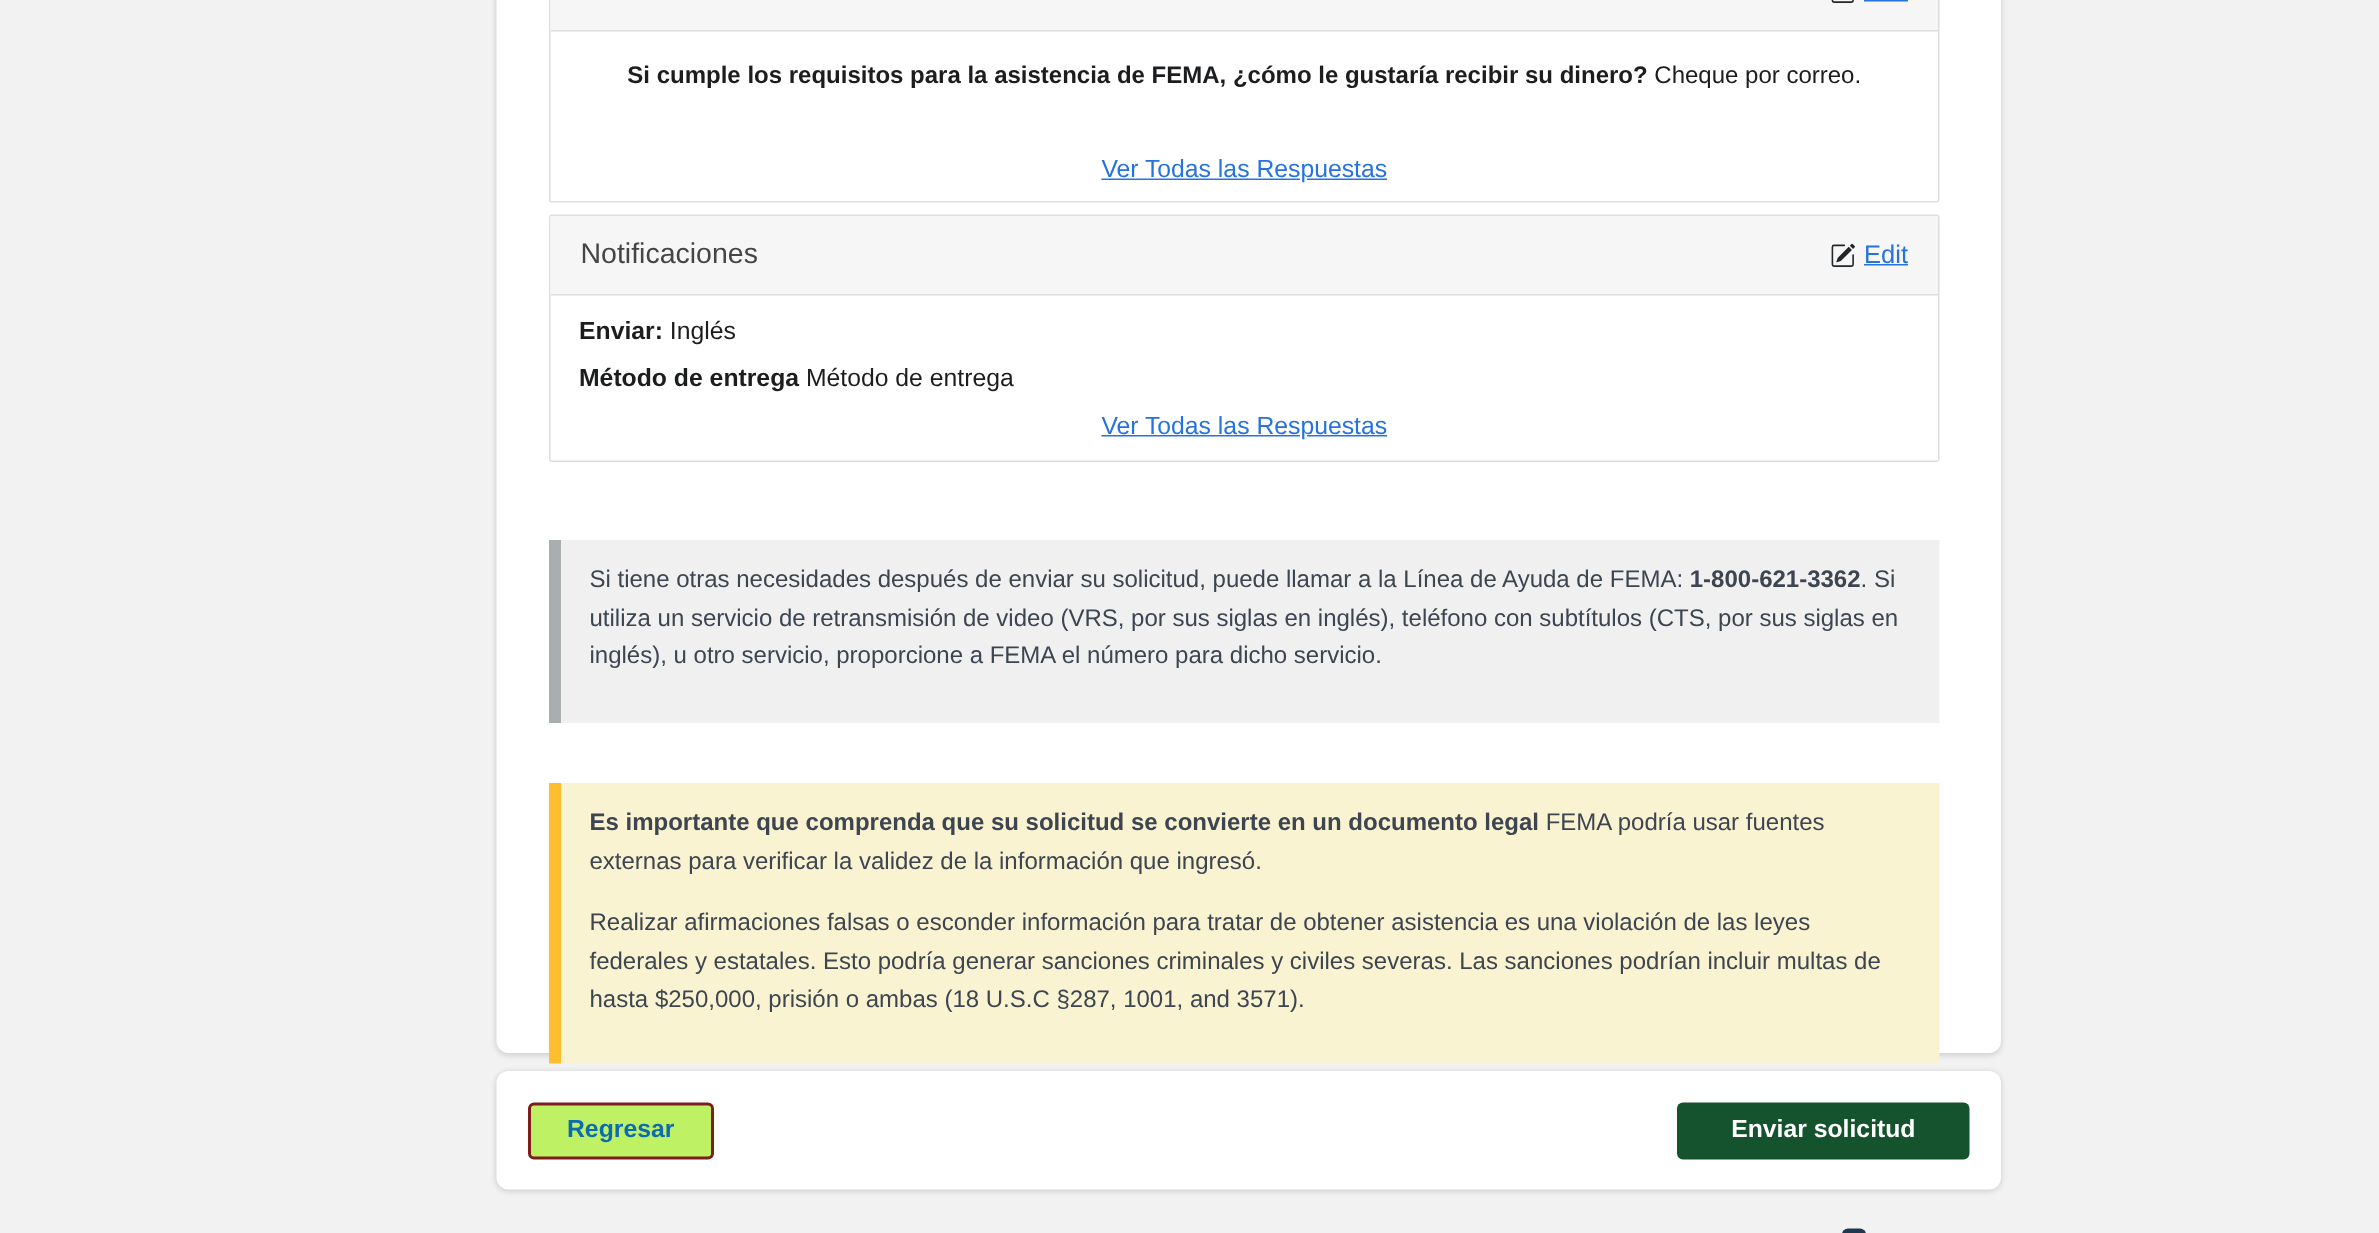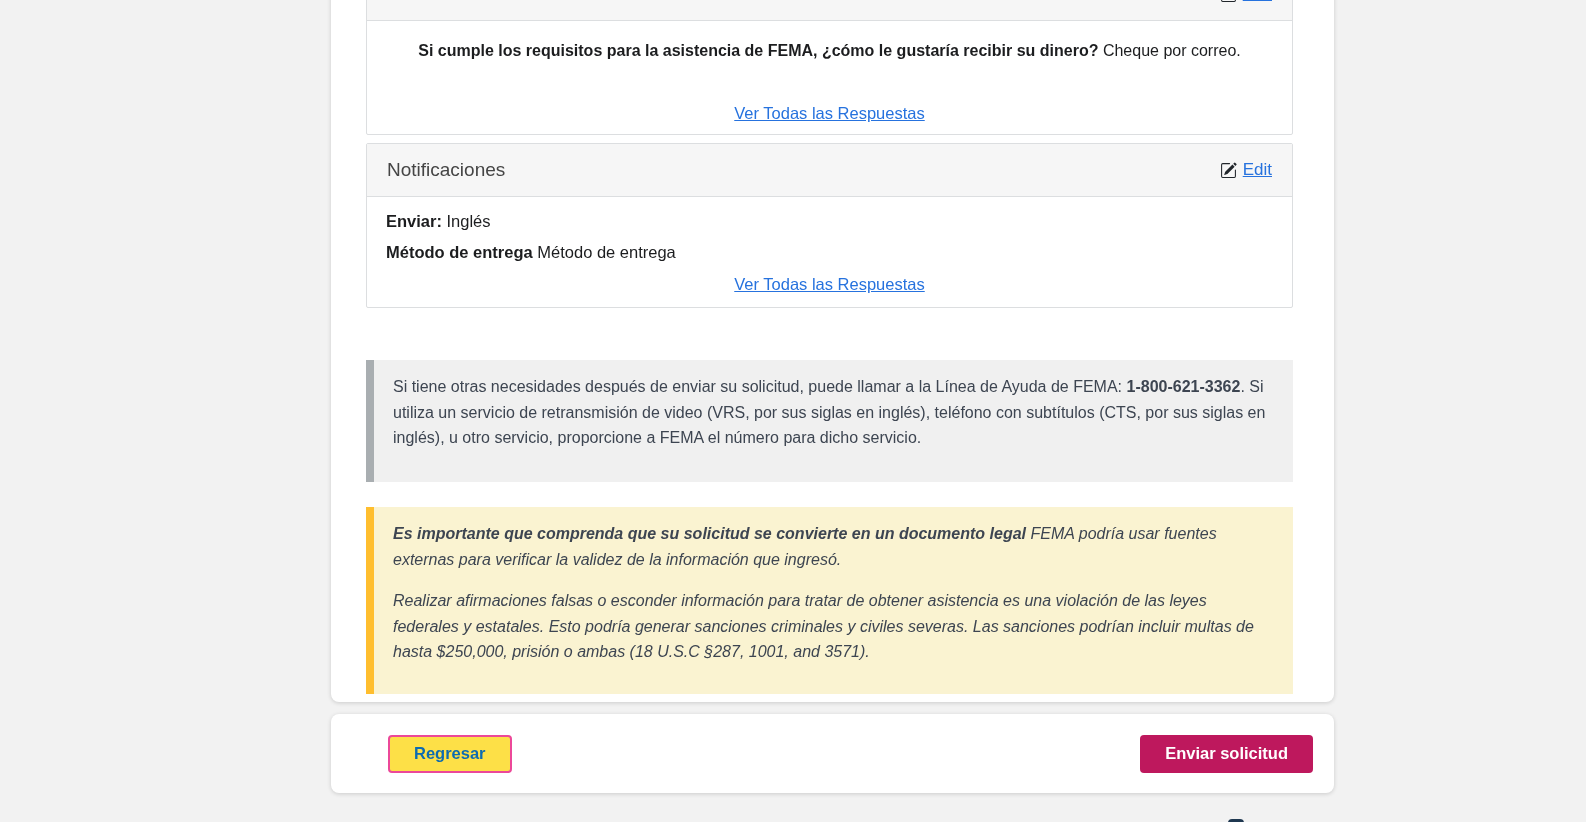--- a/index.html
+++ b/index.html
@@ -68,41 +68,40 @@
   .callout {
     position: absolute; left: 366px; width: 927px;
     padding: 14px 20px 0 19px;
     font-size: 16px; line-height: 25.5px; color: #3d4551; margin-top: 19px;
   }
   .callout-gray {
     top: 341px; height: 122px;
     background: #f0f0f0; border-left: 8px solid #a9aeb1;
   }
   .callout-yellow {
-    top: 488px; height: 187px;
-    background: #faf3d1; border-left: 8px solid #ffbe2e; font-style: italic;
+    top: 503px; height: 187px;
+    background: #faf3d1; border-left: 8px solid #ffbe2e;
   }
   .callout p + p { margin-top: 16px; }
   .callout .b { font-weight: 700; }
 
   
   .btn {
     font-family: "Liberation Sans", sans-serif;
     font-size: 16.5px; font-weight: 700;
     border-radius: 4px; cursor: pointer;
     height: 38px; padding: 0 24px;
   }
   .btn-back {
-    background: #fde047; color: #0d6bb1;
-    border: 2px solid #ec4899;
-    margin-left: 36px;
+    background: #bef264; color: #0d6bb1;
+    border: 2px solid #7f1d1d;
   }
   .btn-submit {
-    background: #be185d; color: #ffffff; border: none;
-    padding: 0 25px;
+    background: #14532d; color: #ffffff; border: none;
+    padding: 0 36px;
   }
 
   
   .bottom-peek {
     position: absolute; left: 1228px; top: 819px;
     width: 16px; height: 12px;
     background: #1f3850; border-radius: 4px 4px 0 0;
     cursor: pointer;
   }
 </style>

